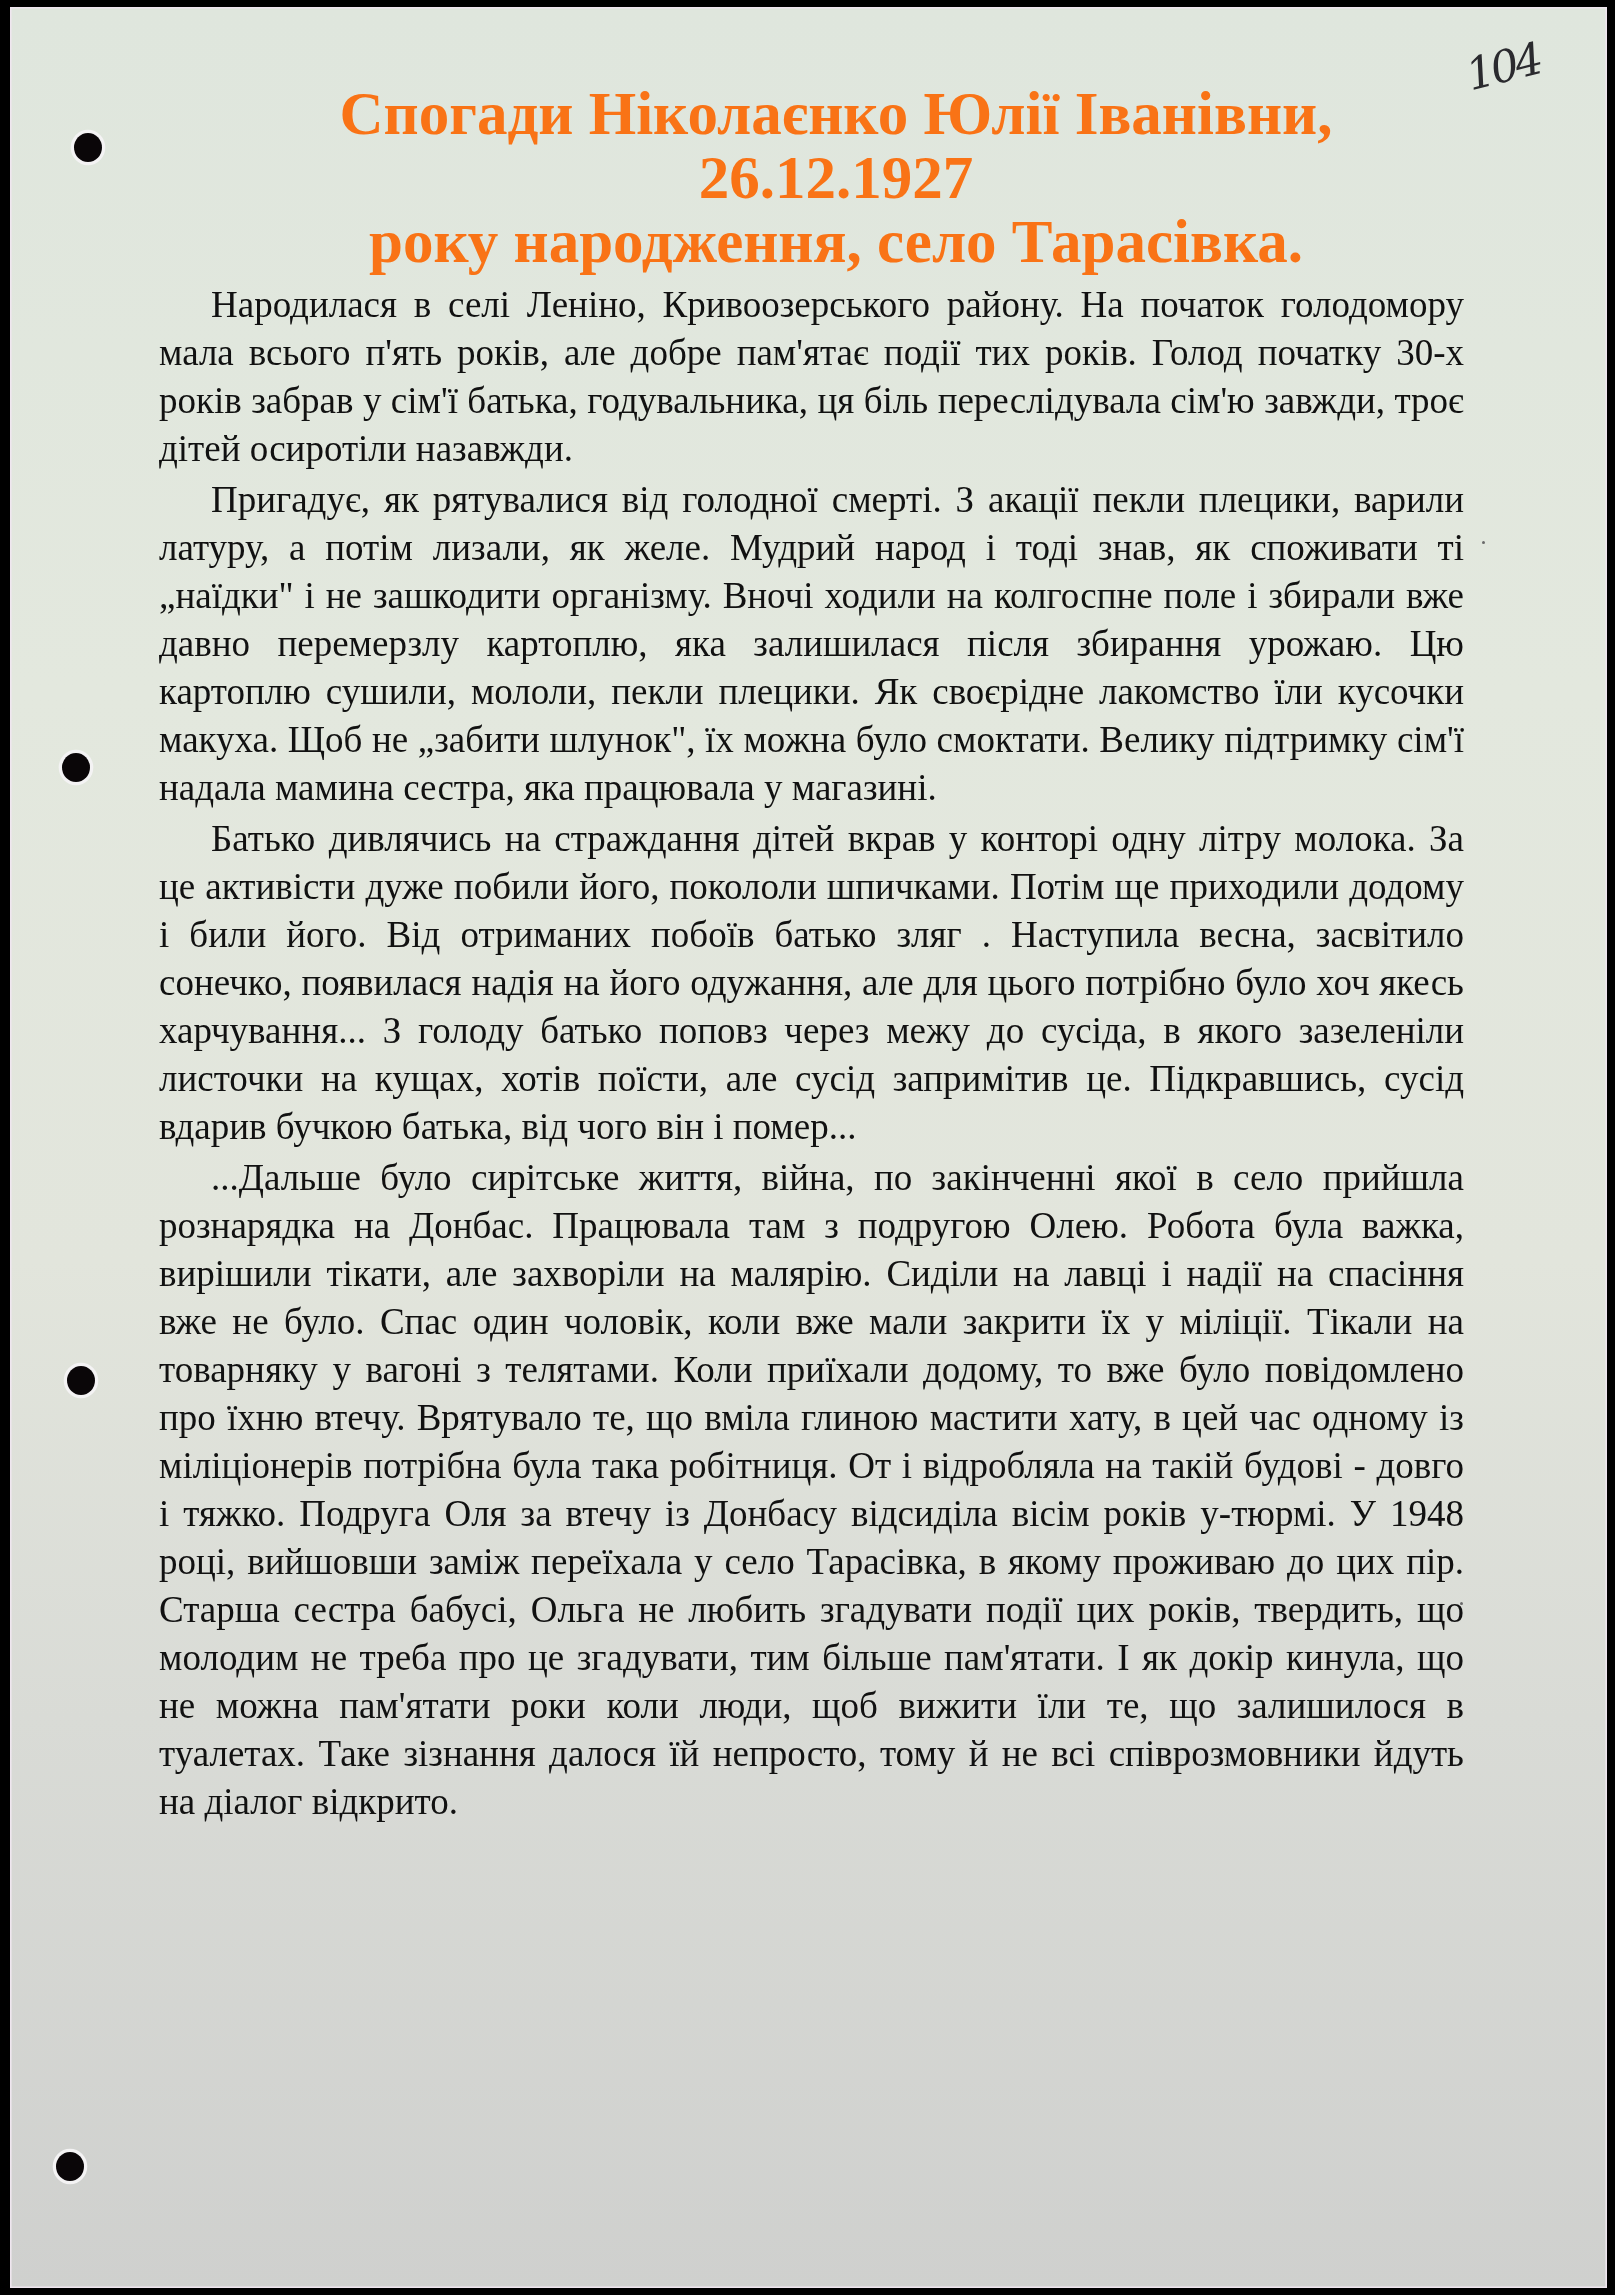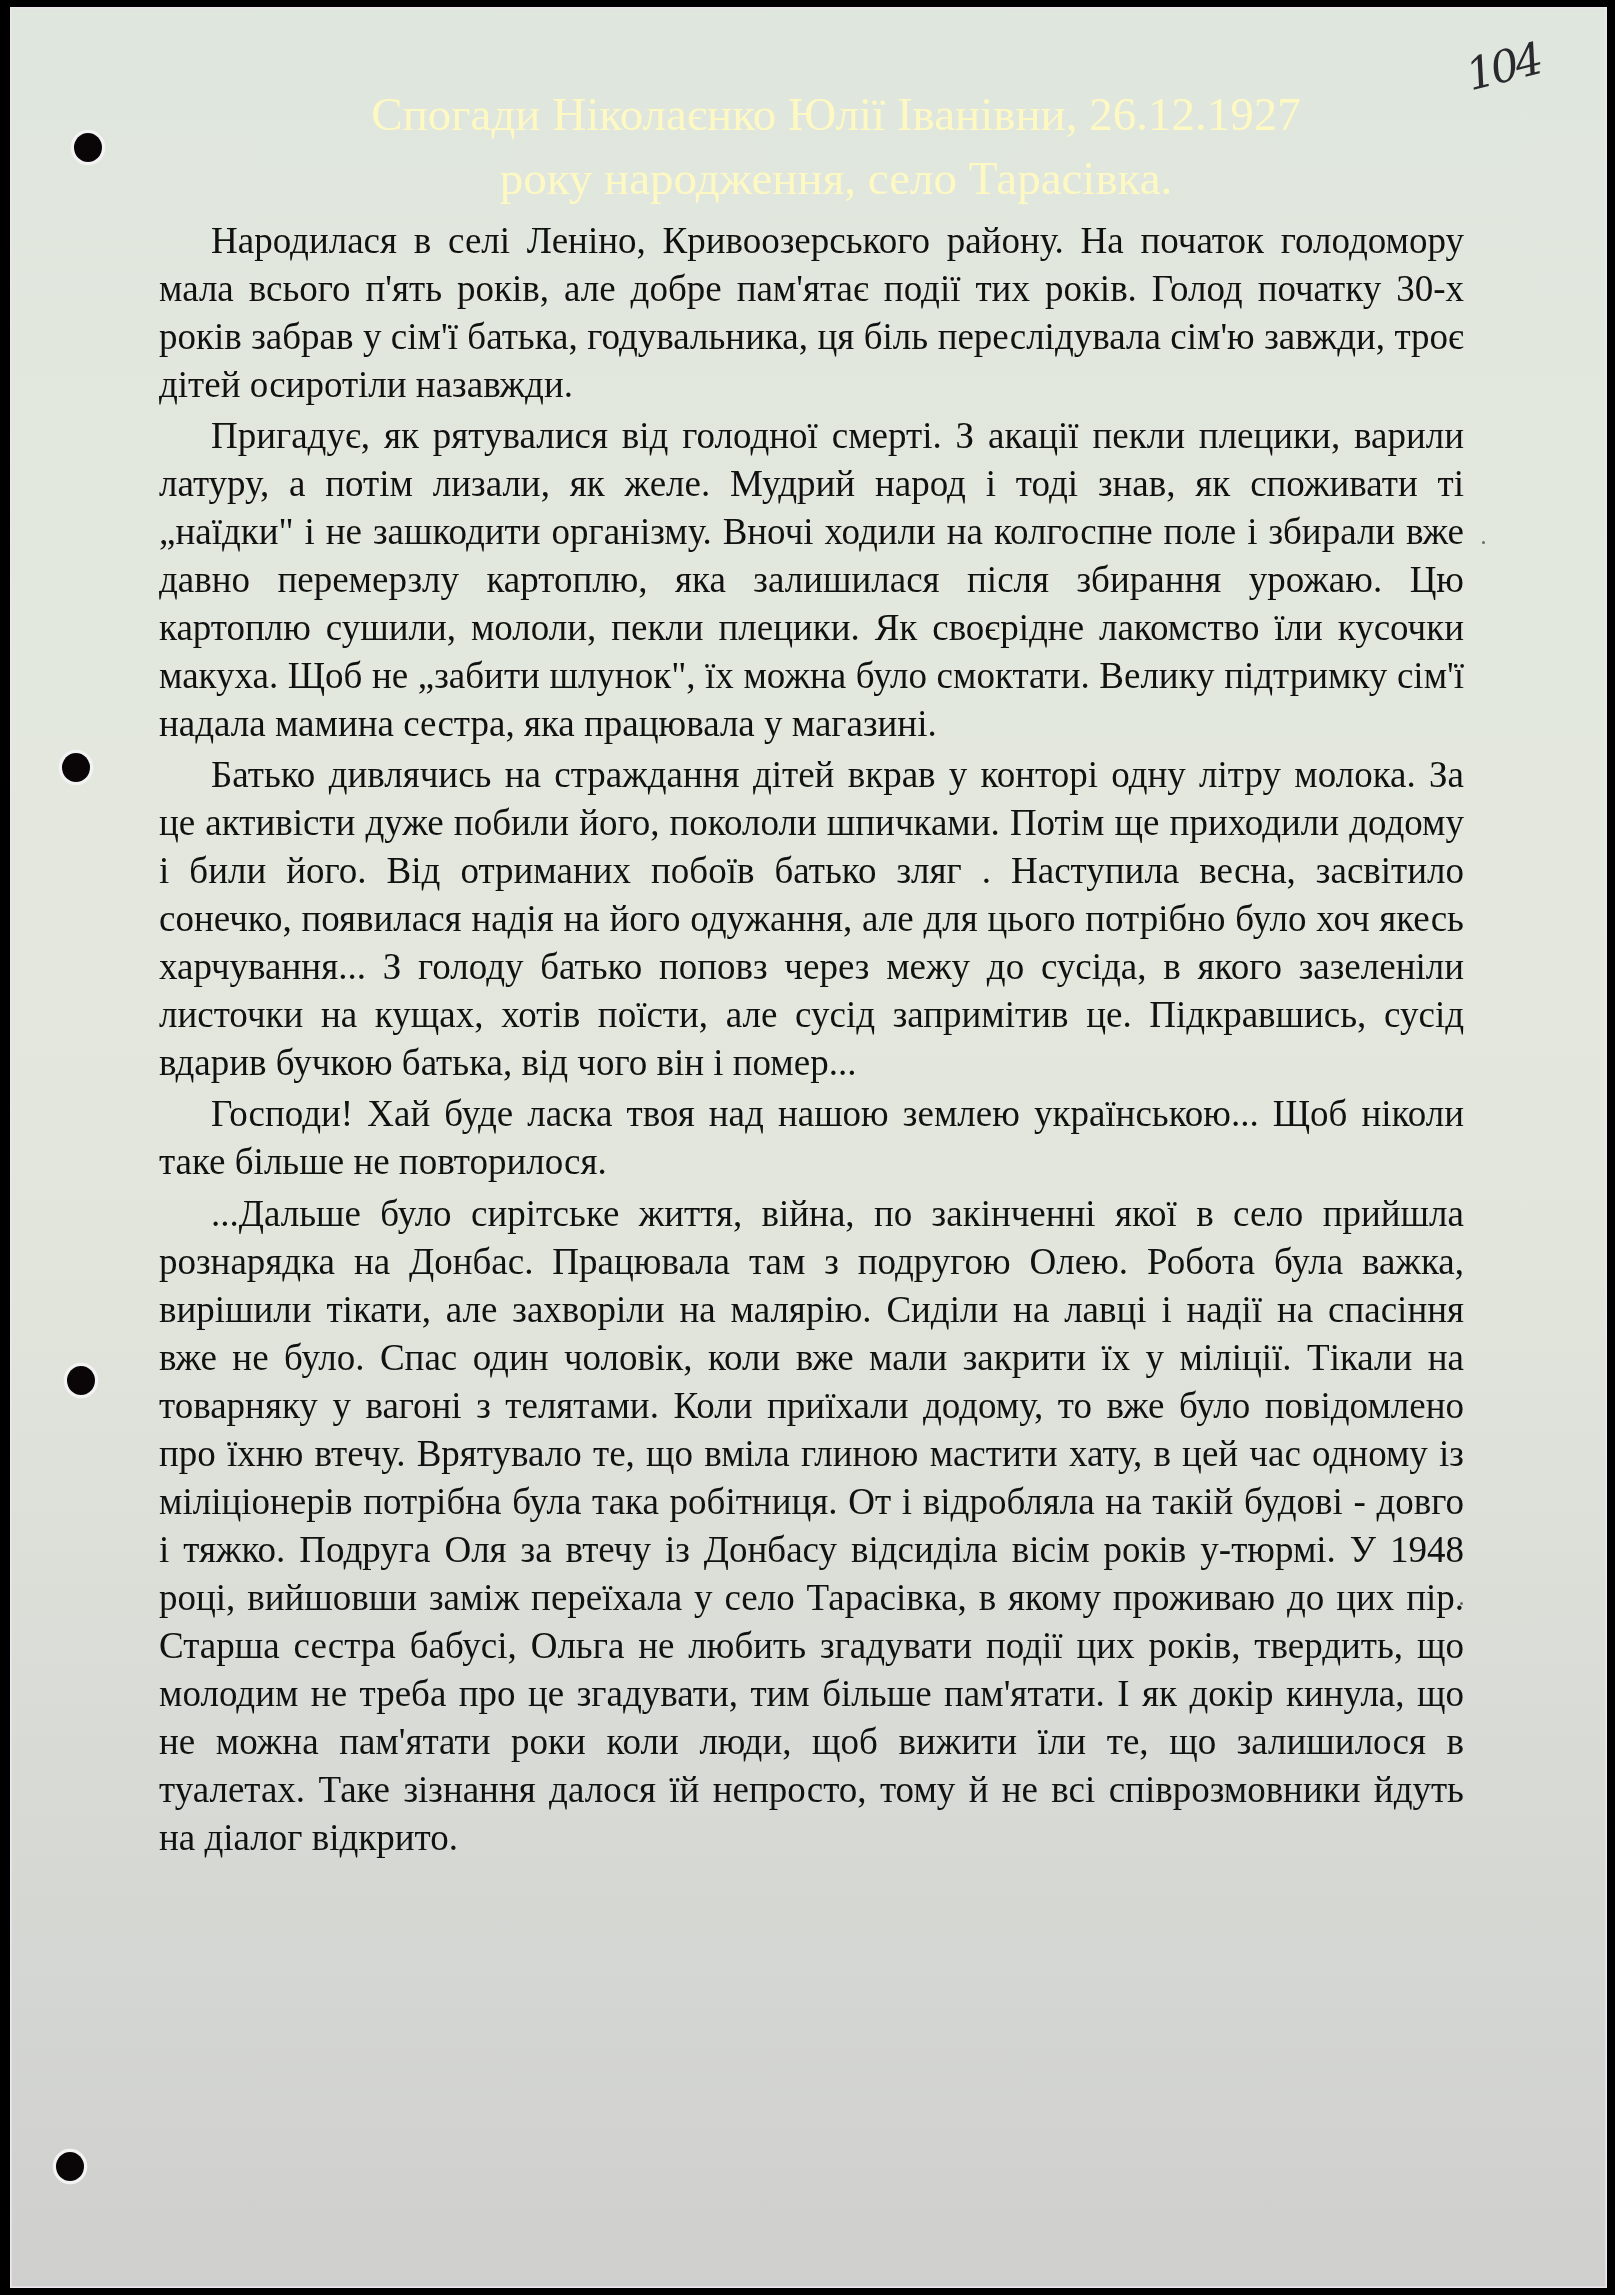--- a/index.html
+++ b/index.html
@@ -51,25 +51,25 @@
     .content {
       position: absolute;
       left: 159px;
       top: 82px;
       width: 1305px;
       font-family: "Liberation Serif", serif;
       color: #111;
     }
     .title {
       text-align: center;
-      font-size: 47px;
+      font-size: 61px;
       line-height: 64px;
       margin: 0 0 6.5px 49px;
-      font-weight: normal;
-      color: #fef9c3;
+      font-weight: bold;
+      color: #f97316;
     }
     .paragraph {
       font-size: 37px;
       line-height: 48px;
       text-align: justify;
       text-indent: 52px;
       margin: 0 0 3.3px 0;
     }
   </style>
 </head>
@@ -88,16 +88,15 @@
 </div>
 
 <div class="content">
   <h1 class="title">
     <span>Спогади Ніколаєнко Юлії Іванівни, 26.12.1927</span><br>
     <span>року народження, село Тарасівка.</span>
   </h1>
   <p class="paragraph">Народилася в селі Леніно, Кривоозерського району. На початок голодомору мала всього п'ять років, але добре пам'ятає події тих років. Голод початку 30-х років забрав у сім'ї батька, годувальника, ця біль переслідувала сім'ю завжди, троє дітей осиротіли назавжди.</p>
   <p class="paragraph">Пригадує, як рятувалися від голодної смерті. З акації пекли плецики, варили латуру, а потім лизали, як желе. Мудрий народ і тоді знав, як споживати ті „наїдки" і не зашкодити організму. Вночі ходили на колгоспне поле і збирали вже давно перемерзлу картоплю, яка залишилася після збирання урожаю. Цю картоплю сушили, мололи, пекли плецики. Як своєрідне лакомство їли кусочки макуха. Щоб не „забити шлунок", їх можна було смоктати. Велику підтримку сім'ї надала мамина сестра, яка працювала у магазині.</p>
   <p class="paragraph">Батько дивлячись на страждання дітей вкрав у конторі одну літру молока. За це активісти дуже побили його, покололи шпичками. Потім ще приходили додому і били його. Від отриманих побоїв батько зляг . Наступила весна, засвітило сонечко, появилася надія на його одужання, але для цього потрібно було хоч якесь харчування... З голоду батько поповз через межу до сусіда, в якого зазеленіли листочки на кущах, хотів поїсти, але сусід запримітив це. Підкравшись, сусід вдарив бучкою батька, від чого він і помер...</p>
-  <p class="paragraph">Господи! Хай буде ласка твоя над нашою землею українською... Щоб ніколи таке більше не повторилося.</p>
   <p class="paragraph">...Дальше було сирітське життя, війна, по закінченні якої в село прийшла рознарядка на Донбас. Працювала там з подругою Олею. Робота була важка, вирішили тікати, але захворіли на малярію. Сиділи на лавці і надії на спасіння вже не було. Спас один чоловік, коли вже мали закрити їх у міліції. Тікали на товарняку у вагоні з телятами. Коли приїхали додому, то вже було повідомлено про їхню втечу. Врятувало те, що вміла глиною мастити хату, в цей час одному із міліціонерів потрібна була така робітниця. От і відробляла на такій будові - довго і тяжко. Подруга Оля за втечу із Донбасу відсиділа вісім років у-тюрмі. У 1948 році, вийшовши заміж переїхала у село Тарасівка, в якому проживаю до цих пір. Старша сестра бабусі, Ольга не любить згадувати події цих років, твердить, що молодим не треба про це згадувати, тим більше пам'ятати. І як докір кинула, що не можна пам'ятати роки  коли люди, щоб вижити їли те, що залишилося в туалетах. Таке зізнання далося їй непросто, тому й не всі співрозмовники йдуть на діалог відкрито.</p>
 </div>
 
 
 </body></html>

